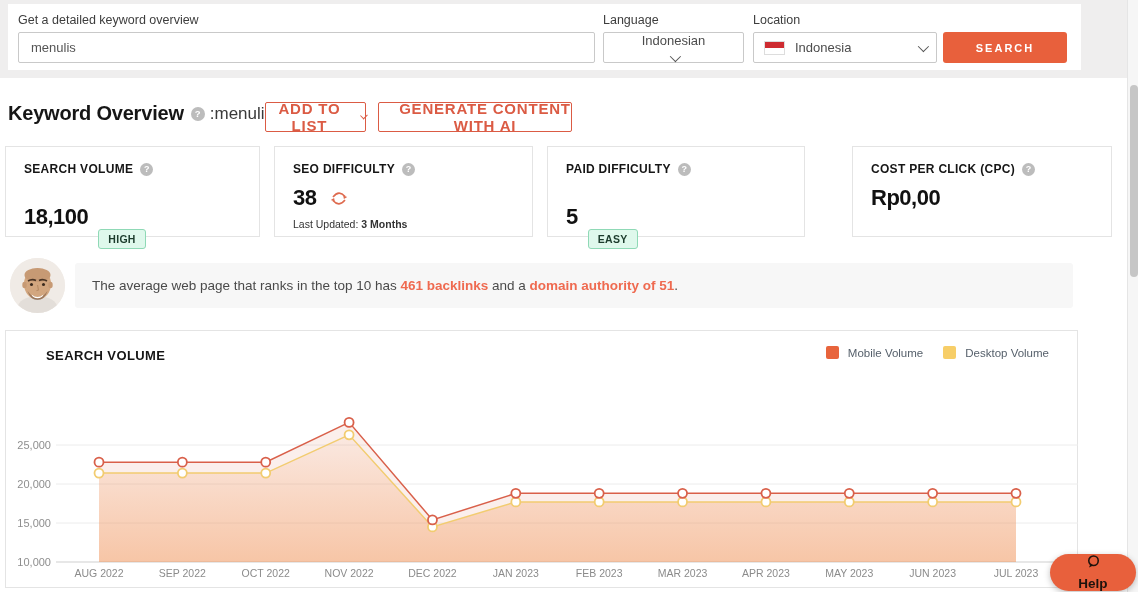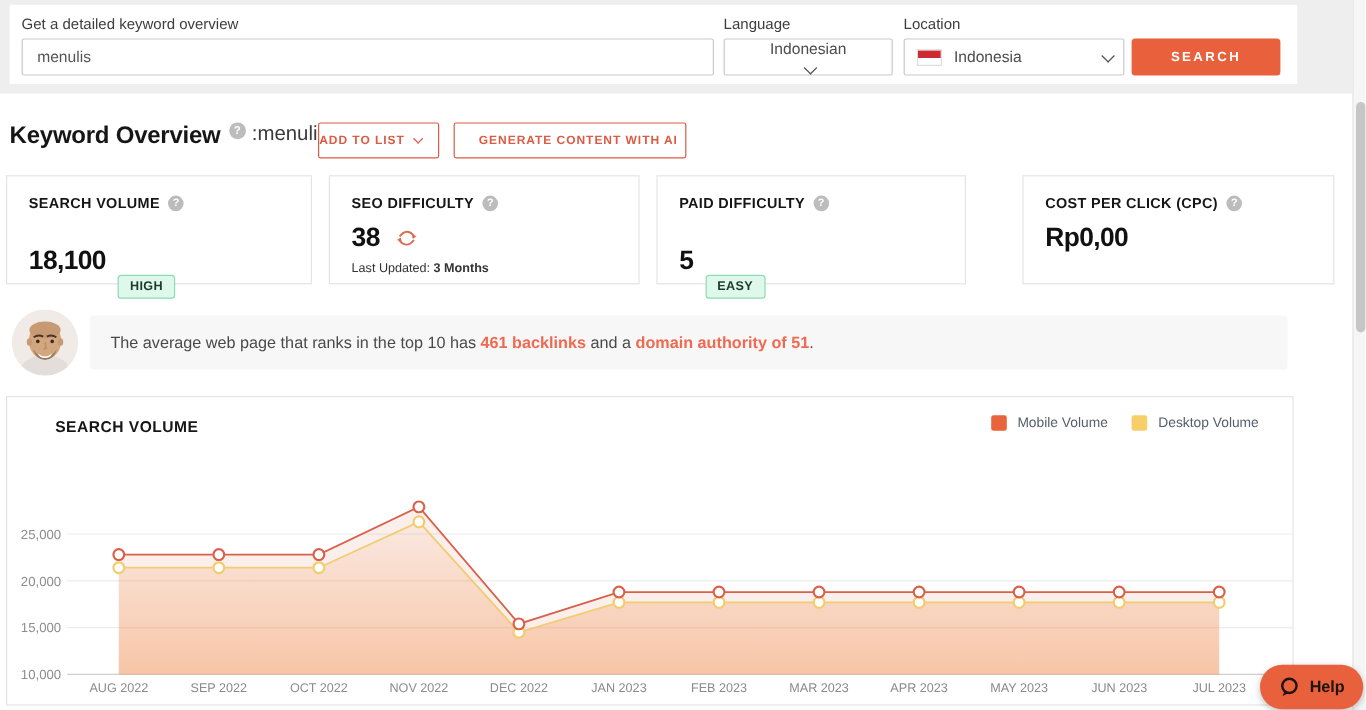--- a/index.html
+++ b/index.html
@@ -15,26 +15,26 @@
   .dd-label { position:absolute; top:9px; font-size:12.5px; color:#3d3d3d; }
   .dropdown { position:absolute; top:28px; height:31px; border:1px solid #c9c9c9; border-radius:2px; background:#fff; display:flex; align-items:center; padding:0 10px; font-size:13px; color:#4c4c4c; cursor:pointer; }
   .lang-label { left:595px; } .lang-dd { left:595px; width:141px;flex-direction:column; }
   .loc-label { left:745px; } .loc-dd { left:745px; width:184px; }
   .dd-value { flex:1; }
   .chevron { width:8px; height:8px; border-right:1.5px solid #555; border-bottom:1.5px solid #555; transform:rotate(45deg) translateY(-2px); flex:none; }
   .flag { width:21px; height:14px; border:1px solid #ddd; margin-right:10px; background:linear-gradient(to bottom, #ce2b30 0 50%, #fff 50% 100%); flex:none; }
   .search-btn { position:absolute; left:935px; top:28px; width:124px; height:31px; background:#e8603c; color:#fff; border:none; border-radius:3px; font-size:11px; font-weight:bold; letter-spacing:2px; cursor:pointer; font-family:"Liberation Sans",sans-serif; }
 
   
-  .head-row { position:absolute; left:8px; top:102px; display:flex; }
+  .head-row { position:absolute; left:8px; top:102px; display:flex; align-items:center; }
   .page-title { font-size:20px; font-weight:bold; color:#161616; letter-spacing:-0.2px; }
   .qicon { display:inline-flex; align-items:center; justify-content:center; width:14px; height:14px; border-radius:50%; background:#bcbcbc; color:#fff; font-size:9.5px; font-weight:bold; margin:0 5px 0 7px; cursor:pointer; }
   .qicon-sm { width:13px; height:13px; font-size:9px; margin:0 0 0 7px; }
   .title-keyword { font-size:17px; color:#3a3a3a; }
-  .outline-btn { position:absolute; top:102px; height:30px; background:#fff; border:1px solid #db5b44; color:#db5b44; font-size:10px; font-weight:bold; letter-spacing:0.8px; border-radius:2px; cursor:pointer; display:flex; align-items:center; justify-content:flex-start; gap:7px; font-family:"Liberation Sans",sans-serif; }
+  .outline-btn { position:absolute; top:102px; height:30px; background:#fff; border:1px solid #db5b44; color:#db5b44; font-size:15px; font-weight:bold; letter-spacing:0.8px; border-radius:2px; cursor:pointer; display:flex; align-items:center; justify-content:flex-start; gap:7px; font-family:"Liberation Sans",sans-serif; }
   .add-btn { left:265px; width:101px; }
   .gen-btn { left:378px; width:194px;padding-left:20px; }
   .chevron-orange { width:6px; height:6px; border-right:1.5px solid #db5b44; border-bottom:1.5px solid #db5b44; transform:rotate(45deg) translateY(-2px); }
 
   
   .mcard { position:absolute; top:146px; height:91px; background:#fff; border:1px solid #e4e4e4; padding:15px 18px; }
   .mcard .title-row { display:flex; align-items:center; margin-bottom:9px; }
   .mcard-title { font-size:12px; font-weight:bold; color:#161616; letter-spacing:0.3px; }
   .value-row { display:flex; align-items:center; gap:10px; }
   .mcard-value { font-size:22px; font-weight:bold; color:#111; letter-spacing:-0.5px; }
@@ -55,21 +55,21 @@
   .legend-item { display:flex; align-items:center; gap:9px; }
   .legend-swatch { width:13px; height:13px; border-radius:2px; display:inline-block; }
   .legend-label { font-size:11.5px; color:#56606b; }
   #chart-svg { position:absolute; left:0; top:60px; }
 
   
   .scrollbar-track { position:absolute; left:1127px; top:0; width:11px; height:592px; background:#f6f6f6; border-left:1px solid #e5e5e5; }
   .scrollbar-thumb { position:absolute; left:1.5px; top:85px; width:8px; height:192px; background:#c6c6c6; border-radius:4px; cursor:pointer; }
 
   
-  .help-btn { position:absolute; left:1050px; top:554px; width:86px; height:37px; border-radius:19px; background:#e8603c; border:none; display:flex; align-items:center; justify-content:center; gap:7px; cursor:pointer; box-shadow:0 2px 6px rgba(0,0,0,0.25); font-family:"Liberation Sans",sans-serif; }
+  .help-btn { position:absolute; left:1050px; top:554px; width:86px; height:37px; border-radius:19px; background:#e8603c; border:none; display:flex; align-items:center; justify-content:center; gap:7px; cursor:pointer; box-shadow:0 2px 6px rgba(0,0,0,0.25); font-family:"Liberation Sans",sans-serif;flex-direction:column; }
   .help-label { font-size:13.5px; font-weight:bold; color:#1f130d; }
 </style>
 </head>
 <body>
 
 <div class="root">
 
   <div class="topbar-band">
     <div class="topbar-card">
       <div class="topbar-label">Get a detailed keyword overview</div>

